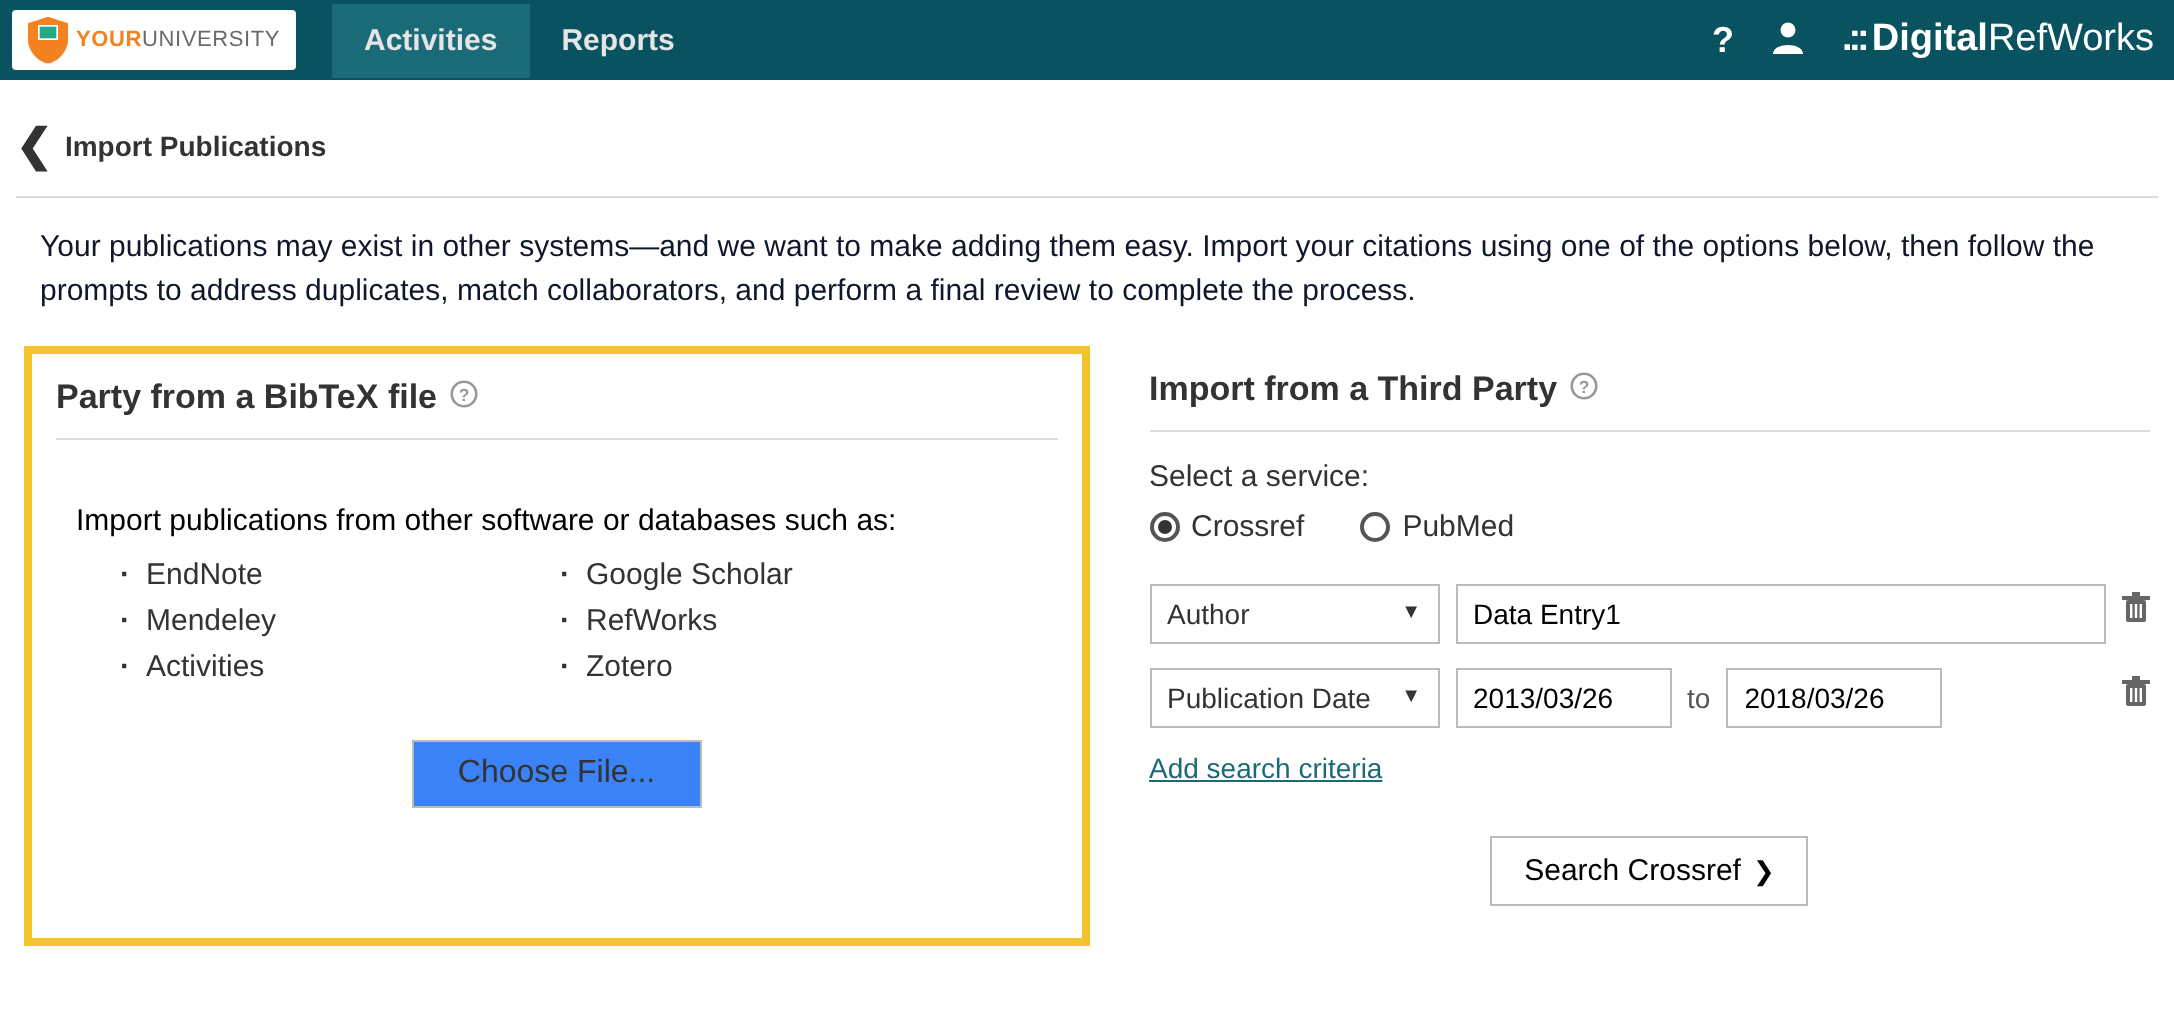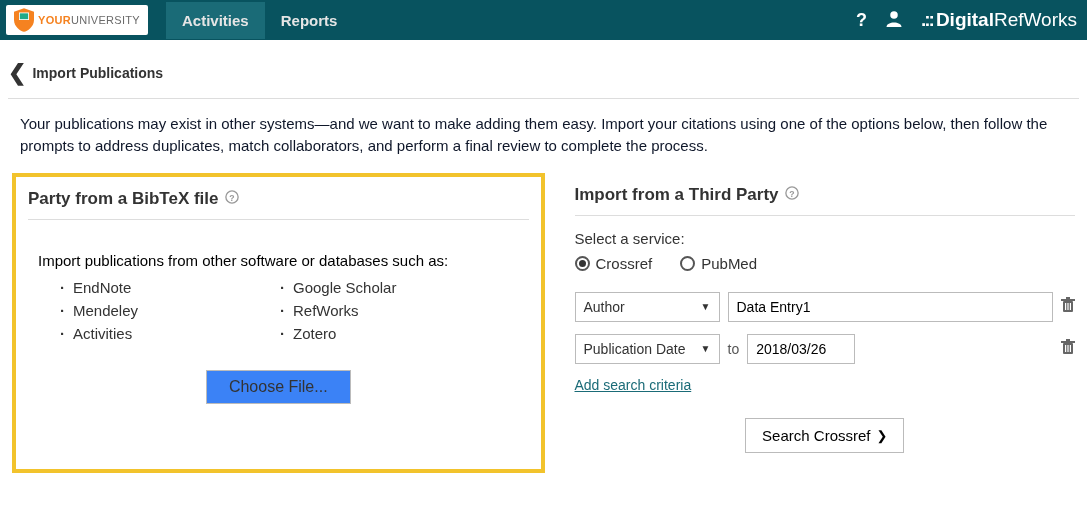--- a/index.html
+++ b/index.html
@@ -171,20 +171,21 @@
               <rect x="8.8" y="6" width="1.2" height="7" fill="#fff"></rect>
             </svg>
         </span>
       </div>
       
       <div class="crit-row">
         <div class="select">
           <span>Publication Date</span>
           <span class="caret">▼</span>
         </div>
+        <input class="txt-in date" value="2013/03/26" style="">
         <span class="to-lbl">to</span>
         <input class="txt-in date" value="2018/03/26" style="">
         <span style="flex:1"></span>
         <span class="trash">
           <svg width="14" height="16" viewBox="0 0 14 16" fill="#666">
               <rect x="2" y="4" width="10" height="11" rx="1"></rect>
               <rect x="0" y="2" width="14" height="2"></rect>
               <rect x="5" y="0" width="4" height="2"></rect>
               <rect x="4" y="6" width="1.2" height="7" fill="#fff"></rect>
               <rect x="6.4" y="6" width="1.2" height="7" fill="#fff"></rect>

